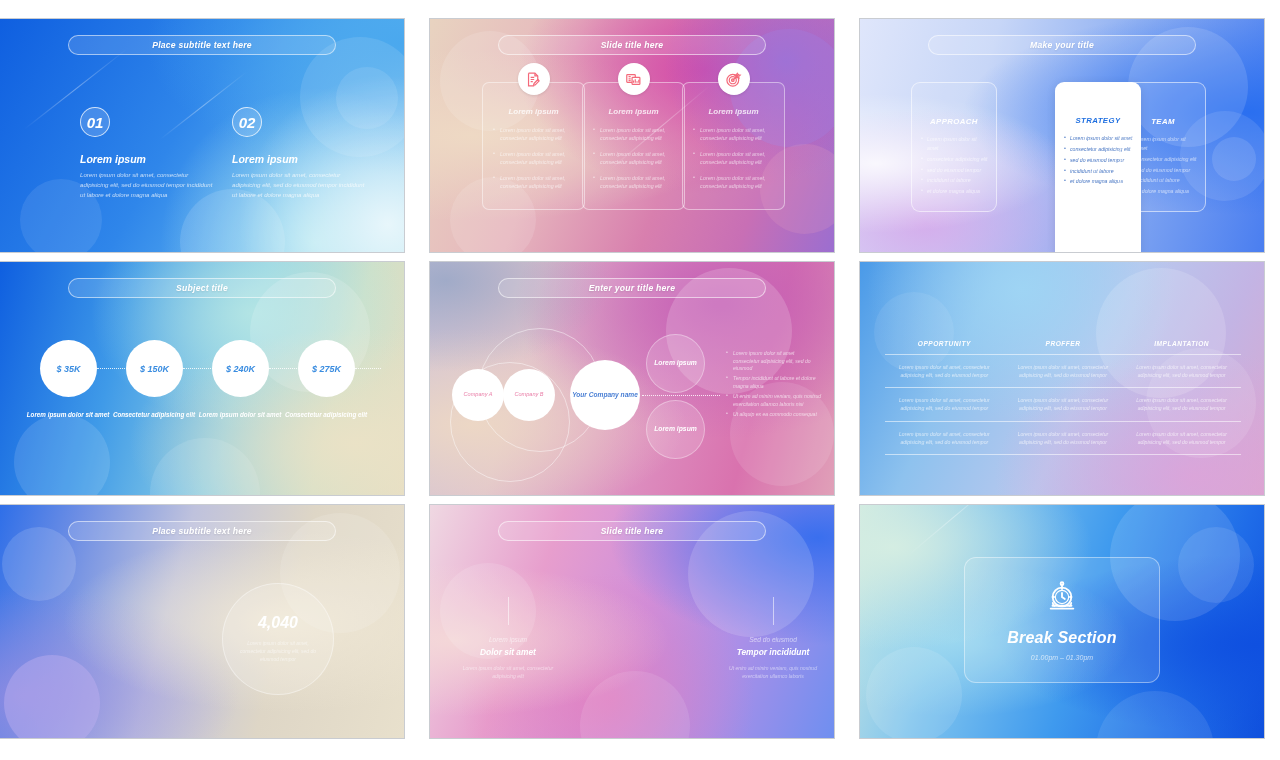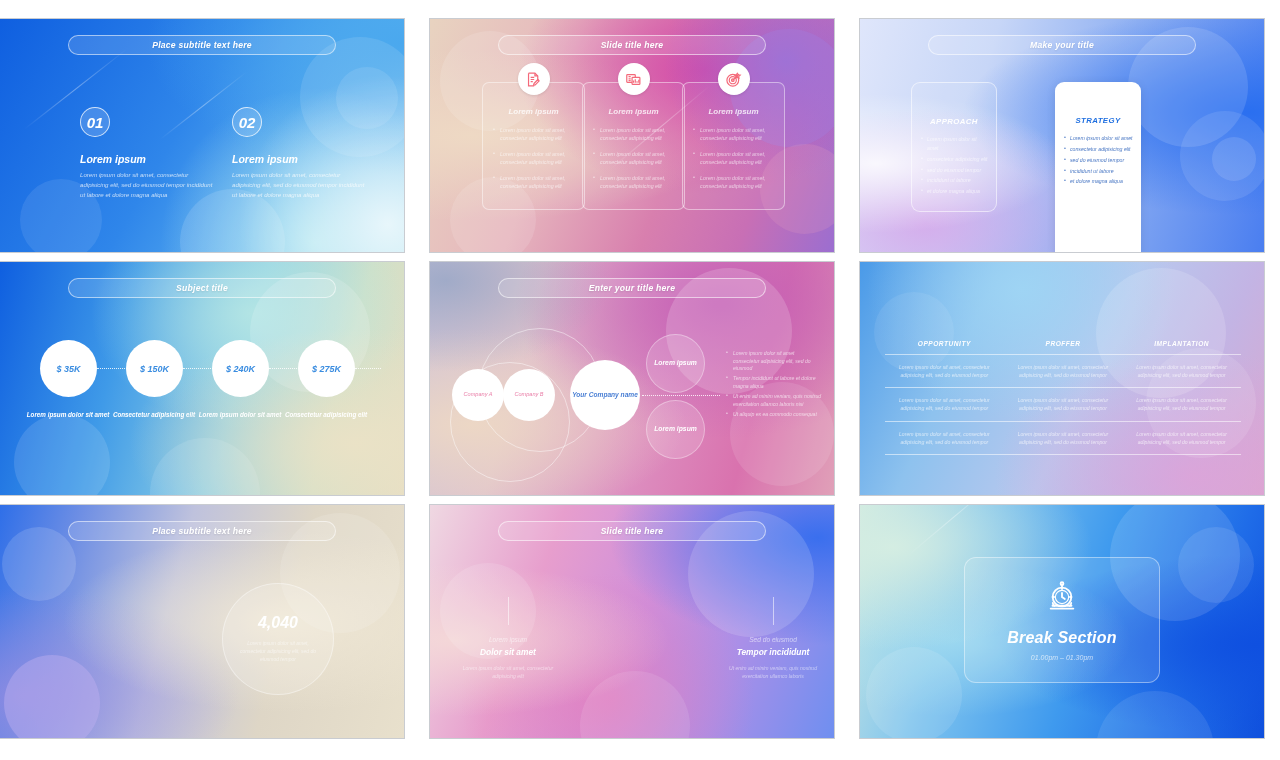--- a/index.html
+++ b/index.html
@@ -301,20 +301,30 @@
         <div class="s3-h">STRATEGY</div>
         <ul class="s3-ul">
           <li>Lorem ipsum dolor sit amet</li>
           <li>consectetur adipisicing elit</li>
           <li>sed do eiusmod tempor</li>
           <li>incididunt ut labore</li>
           <li>et dolore magna aliqua</li>
         </ul>
       </div>
 
+      <div class="s3-card side" style="left:260px;">
+        <div class="s3-h">TEAM</div>
+        <ul class="s3-ul">
+          <li>Lorem ipsum dolor sit amet</li>
+          <li>consectetur adipisicing elit</li>
+          <li>sed do eiusmod tempor</li>
+          <li>incididunt ut labore</li>
+          <li>et dolore magna aliqua</li>
+        </ul>
+      </div>
     </div>
   </div>
 
   <div class="slide">
     <div class="bg" style="background:
            radial-gradient(ellipse at 88% 78%, rgba(235,226,198,.95) 0%, rgba(235,226,198,0) 45%),
            radial-gradient(ellipse at 62% 22%, rgba(185,232,228,.85) 0%, rgba(185,232,228,0) 45%),
            linear-gradient(105deg, #0f5fe0 0%, #3f9ae8 30%, #8fd0e4 58%, #cfe0c8 80%, #e6ddc2 100%);"></div>
     <div class="bokeh" style="left:250px;top:10px;width:120px;height:120px;background:rgba(255,255,255,.15);"></div>
     <div class="bokeh" style="left:14px;top:152px;width:96px;height:96px;background:rgba(255,255,255,.12);"></div>

